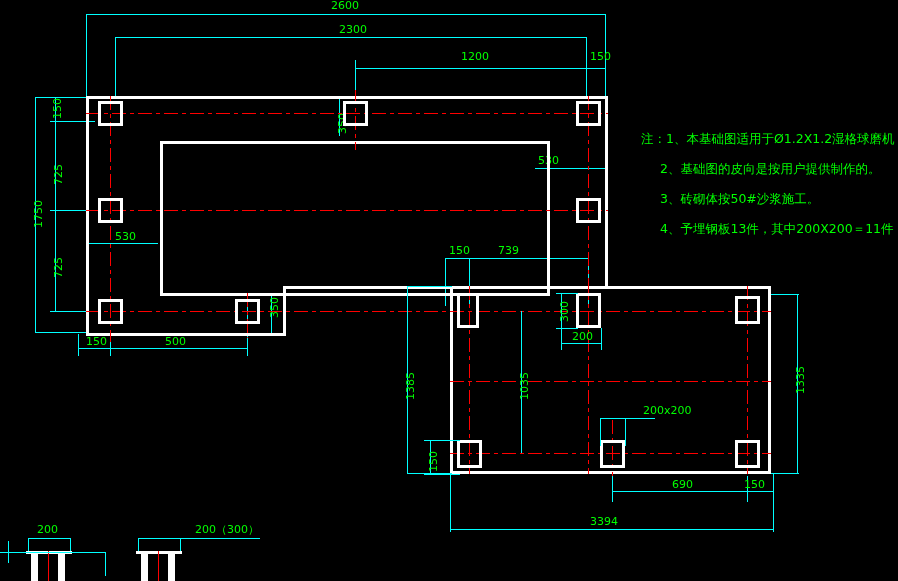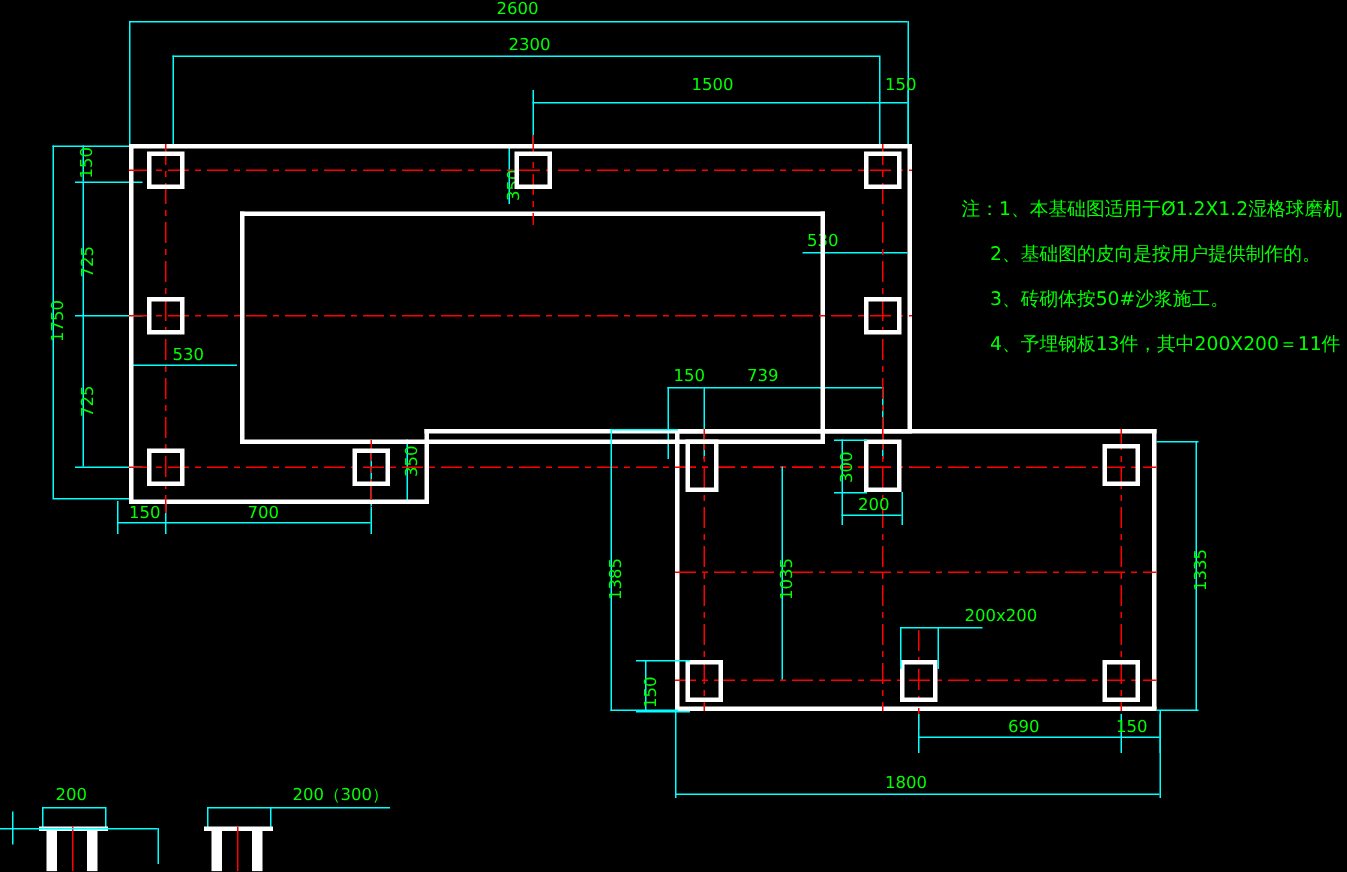--- a/index.html
+++ b/index.html
@@ -34,21 +34,21 @@
   <div class="vl dim" style="left:605px;top:14px;height:82px;"></div>
   <div class="dtxt" style="left:331px;top:0px;">2600</div>
 
   <div class="hl dim" style="left:115px;top:37px;width:471px;"></div>
   <div class="vl dim" style="left:115px;top:37px;height:60px;"></div>
   <div class="vl dim" style="left:586px;top:37px;height:60px;"></div>
   <div class="dtxt" style="left:339px;top:24px;">2300</div>
 
   <div class="hl dim" style="left:355px;top:68px;width:231px;"></div>
   <div class="vl dim" style="left:355px;top:60px;height:38px;"></div>
-  <div class="dtxt" style="left:461px;top:51px;">1500</div>
+  <div class="dtxt" style="left:461px;top:51px;">1200</div>
 
   <div class="hl dim" style="left:586px;top:68px;width:19px;"></div>
   <div class="vl dim" style="left:605px;top:60px;height:38px;"></div>
   <div class="dtxt" style="left:590px;top:51px;">150</div>
 
   <div class="vl dim" style="left:35px;top:97px;height:235px;"></div>
   <div class="hl dim" style="left:35px;top:97px;width:52px;"></div>
   <div class="hl dim" style="left:35px;top:332px;width:52px;"></div>
   <div class="dtxt rot" style="left:33px;top:228px;">1750</div>
 
@@ -64,21 +64,21 @@
   <div class="hl dim" style="left:50px;top:311px;width:45px;"></div>
   <div class="dtxt rot" style="left:53px;top:278px;">725</div>
 
   <div class="hl dim" style="left:78px;top:348px;width:32px;"></div>
   <div class="vl dim" style="left:78px;top:334px;height:22px;"></div>
   <div class="vl dim" style="left:110px;top:334px;height:22px;"></div>
   <div class="dtxt" style="left:86px;top:336px;">150</div>
 
   <div class="hl dim" style="left:110px;top:348px;width:137px;"></div>
   <div class="vl dim" style="left:247px;top:300px;height:56px;"></div>
-  <div class="dtxt" style="left:165px;top:336px;">700</div>
+  <div class="dtxt" style="left:165px;top:336px;">500</div>
 
   <div class="hl dim" style="left:86px;top:243px;width:72px;"></div>
   <div class="dtxt" style="left:115px;top:231px;">530</div>
 
   <div class="hl dim" style="left:535px;top:168px;width:70px;"></div>
   <div class="dtxt" style="left:538px;top:155px;">530</div>
 
   <div class="vl dim" style="left:339px;top:96px;height:40px;"></div>
   <div class="dtxt rot" style="left:337px;top:134px;">350</div>
 
@@ -185,21 +185,21 @@
   <div class="dtxt" style="left:672px;top:479px;">690</div>
 
   <div class="hl dim" style="left:747px;top:491px;width:26px;"></div>
   <div class="vl dim" style="left:747px;top:476px;height:26px;"></div>
   <div class="vl dim" style="left:773px;top:476px;height:26px;"></div>
   <div class="dtxt" style="left:744px;top:479px;">150</div>
 
   <div class="hl dim" style="left:450px;top:529px;width:323px;"></div>
   <div class="vl dim" style="left:450px;top:474px;height:58px;"></div>
   <div class="vl dim" style="left:773px;top:474px;height:58px;"></div>
-  <div class="dtxt" style="left:590px;top:516px;">1800</div>
+  <div class="dtxt" style="left:590px;top:516px;">3394</div>
 
   <div class="hl dim" style="left:28px;top:538px;width:42px;"></div>
   <div class="vl dim" style="left:28px;top:538px;height:14px;"></div>
   <div class="vl dim" style="left:70px;top:538px;height:14px;"></div>
   <div class="dtxt" style="left:37px;top:524px;">200</div>
   <div class="wstroke" style="left:26px;top:551px;width:46px;height:3px;"></div>
   <div class="wstroke" style="left:31px;top:554px;width:7px;height:27px;"></div>
   <div class="wstroke" style="left:58px;top:554px;width:7px;height:27px;"></div>
   <div class="cl-solid-v" style="left:48px;top:551px;height:30px;"></div>
   <div class="hl dim" style="left:0px;top:552px;width:105px;"></div>

